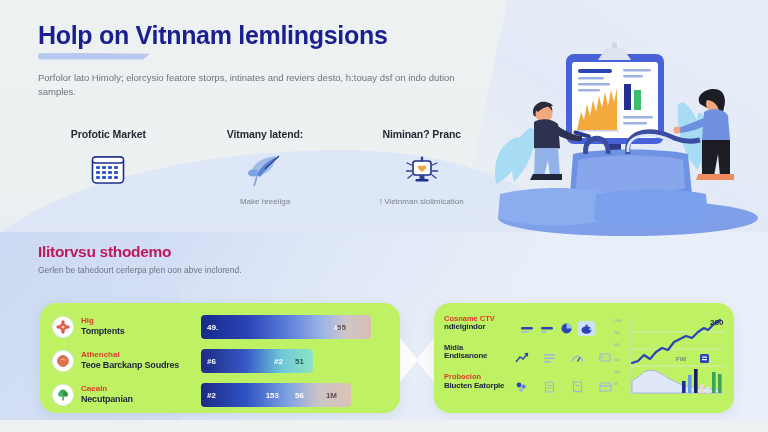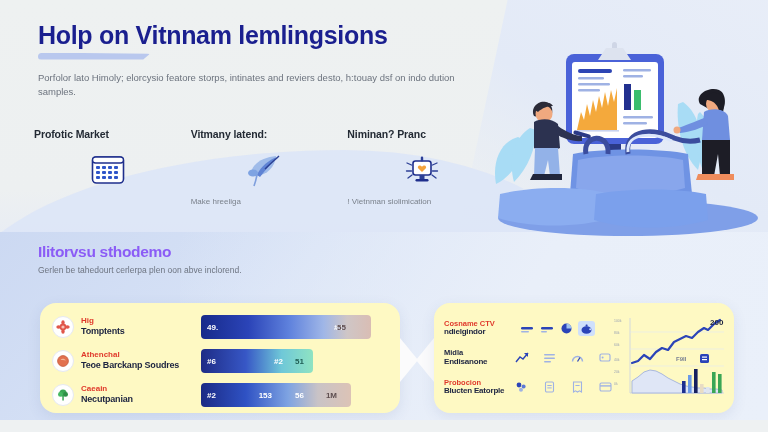--- a/index.html
+++ b/index.html
@@ -26,36 +26,36 @@
 
   
   .header { position: absolute; left: 38px; top: 22px; width: 470px; }
   .title { font-size: 25px; font-weight: 700; color: #1a1f8f; letter-spacing: -.3px; line-height: 1.1; }
   .title-underline { width: 112px; height: 7px; margin-top: 3px; border-radius: 6px;
                      background: #b9c8ee; clip-path: polygon(0 0,100% 18%,94% 100%,0 100%); }
   .subtitle { margin-top: 11px; font-size: 9.5px; line-height: 1.55; color: #6c737e; max-width: 440px; }
 
   
   .features { position: absolute; left: 30px; top: 128px; width: 470px; display: flex; }
-  .feature { flex: 1; padding: 0 4px; }
+  .feature { flex: 1; text-align: center; padding: 0 4px; }
   .feature-title { font-size: 10.5px; font-weight: 700; color: #232a34; letter-spacing: -.1px; }
   .feature-icon { height: 42px; margin-top: 9px; display: flex; align-items: center; justify-content: center; }
   .feature-caption { margin-top: 6px; font-size: 8px; color: #7b828c; }
 
   
   .illus { position: absolute; left: 478px; top: 42px; width: 290px; height: 195px; }
   .illus svg { display: block; }
 
   
   .panel-head-left { position: absolute; left: 38px; top: 243px; width: 350px; }
   .panel-head-right { position: absolute; left: 432px; top: 243px; width: 320px; }
-  .panel-h { font-size: 15.5px; font-weight: 700; color: #8b5cf6; letter-spacing: -.3px; }
+  .panel-h { font-size: 15.5px; font-weight: 700; color: #be185d; letter-spacing: -.3px; }
   .panel-sub { margin-top: 4px; font-size: 8.5px; color: #6d7481; }
 
-  .card { position: absolute; background: #fef9c3; border-radius: 16px;
+  .card { position: absolute; background: #bef264; border-radius: 16px;
           box-shadow: 0 4px 14px rgba(60,80,140,.10); }
   .card-left { left: 40px; top: 303px; width: 360px; height: 110px; }
   .card-right { left: 434px; top: 303px; width: 300px; height: 110px; }
 
   
   .notch { position: absolute; left: 396px; top: 338px; width: 40px; height: 44px; }
 
   
   .rows { padding: 10px 12px; display: flex; flex-direction: column; gap: 6px; }
   .row { display: flex; align-items: center; height: 28px; }
@@ -70,21 +70,21 @@
          color: #fff; font-size: 8px; font-weight: 700; padding: 12px 6px; position: relative; }
   .bar .v1 { }
   .bar .v2 { position: absolute; font-size: 8px; font-weight: 700; }
   .bar1 { width: 170px; background: linear-gradient(90deg,#172a8a 0%,#2b44b8 28%,#5f82dd 52%,#9fb6e7 72%,#cfc6c6 86%,#d9bdb4 100%); }
   .bar2 { width: 112px; background: linear-gradient(90deg,#1e2c86 0%,#3757c6 40%,#6fc8d8 72%,#8fe3c2 100%); }
   .bar3 { width: 150px; background: linear-gradient(90deg,#1b2a85 0%,#2f52c4 30%,#7ea3e2 58%,#c9c3c6 78%,#dcc3b6 100%); }
 
   
   .rp { padding: 11px 10px; display: flex; height: 100%; }
   .rp-rows { width: 170px; display: flex; flex-direction: column; justify-content: space-around; }
-  .rp-row { display: flex; align-items: center; height: 28px; }
+  .rp-row { display: flex; height: 28px; }
   .rp-text { width: 70px; line-height: 1.12; }
   .rp-top { font-size: 7.5px; font-weight: 700; color: #e0392b; }
   .rp-top.navy { color: #1c2340; }
   .rp-bot { font-size: 8px; font-weight: 700; color: #1c2340; letter-spacing: -.2px; }
   .rp-icons { display: flex; gap: 3px; align-items: center; margin-left: 4px; }
   .mini { width: 17px; height: 15px; border-radius: 3px; display: flex;
           align-items: center; justify-content: center; }
   .mini.filled { background: #cfe0fb; }
   .rp-chart { flex: 1; display: flex; align-items: center; justify-content: flex-end; }
   .divider { width: 1px; background: #e7eaf1; margin: 4px 2px; }
@@ -306,21 +306,21 @@
             <rect x="6.3" y="7.5" width="1.5" height="5" fill="#3aa655"></rect>
           </svg>
         </div>
         <div class="row-text">
           <div class="row-top">Caeain</div>
           <div class="row-bot">Necutpanian</div>
         </div>
         <div class="bar-wrap">
           <div class="bar bar3">
             <span class="v1">#2</span>
-            <span class="v2" style="right:79px">153</span>
+            <span class="v2" style="right:72px">153</span>
             <span class="v2" style="right:47px">56</span>
             <span class="v2" style="right:14px;color:#5e4e50">1M</span>
           </div>
         </div>
       </div>
 
     </div>
   </div>
 
   <div class="notch">

